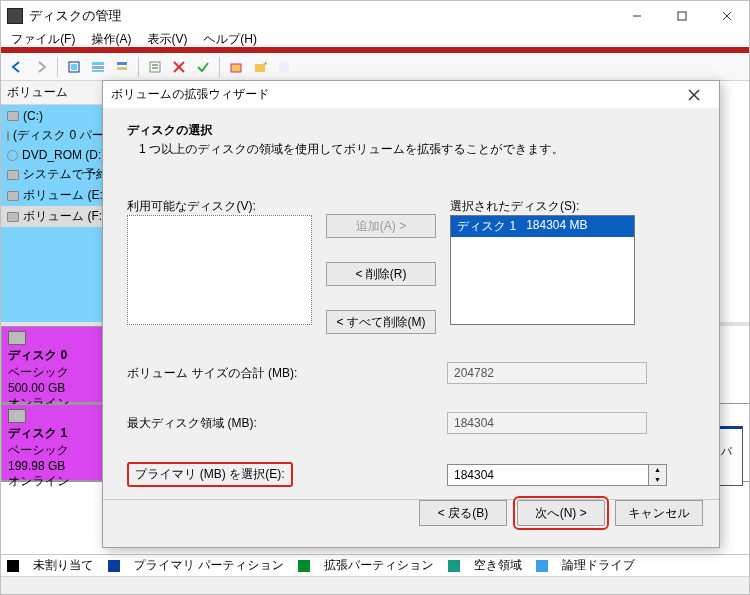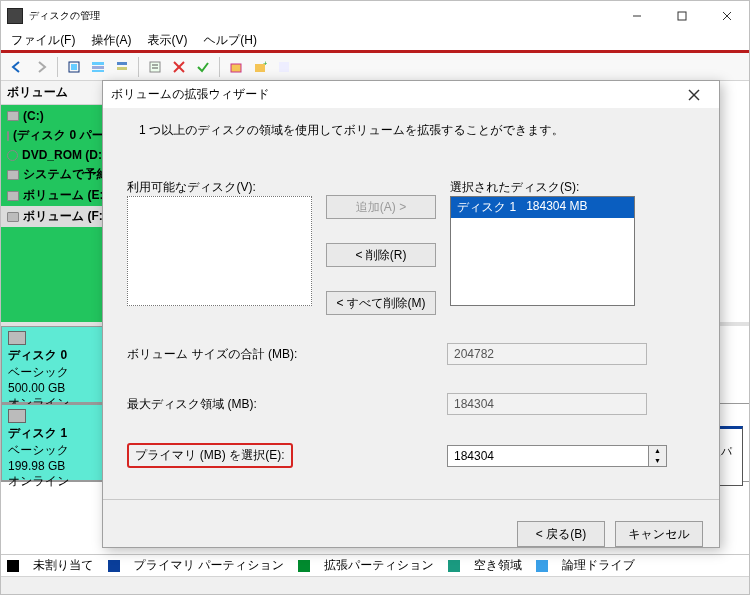--- a/index.html
+++ b/index.html
@@ -2,44 +2,44 @@
 <html><head>
 <meta charset="utf-8">
 <style>
   * { box-sizing: border-box; }
   html, body { margin: 0; padding: 0; }
   body { font-family: "Yu Gothic UI", "Meiryo", "MS PGothic", sans-serif; font-size: 12px; color: #000; background: #fff; width: 750px; height: 595px; overflow: hidden; position: relative; }
 
   .window { width: 750px; height: 595px; border: 1px solid #bfbfbf; background: #fff; display: flex; flex-direction: column; }
   .titlebar { height: 30px; display: flex; align-items: center; padding: 0 0 0 6px; background: #fff; }
   .title-icon { width: 16px; height: 16px; background: #444; display: inline-block; margin-right: 6px; border: 1px solid #222; }
-  .title-text { flex: 1; font-size: 10px; }
+  .title-text { flex: 1; font-size: 13px; }
   .winbtn { width: 45px; height: 30px; display: flex; align-items: center; justify-content: center; color: #555; }
   .winbtn svg { width: 10px; height: 10px; }
 
-  .menubar { height: 22px; display: flex; align-items: center; padding: 0 2px; border-bottom: 3px solid #b91c1c; }
+  .menubar { height: 22px; display: flex; align-items: center; padding: 0 2px; border-bottom: 6px solid #b91c1c; }
   .menubar span { padding: 2px 8px; }
 
   .toolbar { height: 28px; display: flex; align-items: center; padding: 0 4px; gap: 0; border-bottom: 1px solid #d4d4d4; background: #f8f8f8; }
   .tb-sep { width: 1px; height: 20px; background: #c8c8c8; margin: 0 4px; }
   .tb-btn { width: 24px; height: 24px; display: flex; align-items: center; justify-content: center; }
 
   .content { flex: 1; display: flex; flex-direction: column; position: relative; }
   .top-pane { height: 245px; border-bottom: 4px solid #e1e1e1; display: flex; }
-  .vol-col { width: 130px; border-right: 3px solid #737373; background: #22c55e; font-weight: bold; }
+  .vol-col { width: 130px; border-right: 5px solid #737373; background: #7dd3fc; }
   .vol-header { padding: 3px 6px; border-bottom: 1px solid #d4d4d4; background: #f4f4f4; }
   .vol-list { padding: 2px 0; }
   .vol-item { padding: 2px 6px; display: flex; align-items: center; gap: 4px; white-space: nowrap; }
   .vol-item.sel { background: #dcdcdc; }
   .drive-icon { width: 12px; height: 10px; background: #bcbcbc; border: 1px solid #888; border-radius: 1px; display: inline-block; }
   .dvd-icon { width: 11px; height: 11px; border: 1px solid #888; border-radius: 50%; display: inline-block; }
 
   .bottom-pane { flex: 1; display: flex; flex-direction: column; }
   .disk-row { height: 78px; border-bottom: 1px solid #999; display: flex; }
-  .disk-head { width: 108px; border: 1px solid #999; border-right: 1px solid #999; padding: 4px 6px; background: #5eead4; }
+  .disk-head { width: 108px; border: 1px solid #999; border-right: 1px solid #999; padding: 4px 6px; background: #d946ef; }
   .disk-head .d-icon { width: 18px; height: 14px; background: #bbb; border: 1px solid #666; margin-bottom: 2px; }
   .disk-head .d-name { font-weight: bold; }
   .disk-body { flex: 1; }
 
   .disk-right-block { position: absolute; right: 6px; top: 345px; width: 48px; height: 60px; border: 1px solid #555; border-top: 3px solid #0a3e9a; background: #fff; padding: 3px; font-size: 11px; }
 
   .legend { height: 22px; border-top: 1px solid #c8c8c8; display: flex; align-items: center; padding: 0 6px; gap: 4px; background: #fff; }
   .sw { width: 12px; height: 12px; display: inline-block; margin-right: 2px; }
   .sw.black { background: #000; }
   .sw.blue { background: #0a3e9a; }
@@ -72,21 +72,21 @@
   .kv .k { width: 320px; }
   .kv .v { width: 200px; padding: 3px 6px; background: #fafafa; border: 1px solid #b7b7b7; }
   .kv .v.ro { background: #f2f2f2; color: #555; }
   .spin { width: 220px; display: flex; }
   .spin input { flex: 1; border: 1px solid #8a8a8a; padding: 3px 6px; font: inherit; }
   .spin-btns { width: 18px; display: flex; flex-direction: column; border: 1px solid #8a8a8a; border-left: 0; }
   .spin-btns div { flex: 1; display: flex; align-items: center; justify-content: center; font-size: 7px; background: #eee; }
 
   .redbox { border: 2px solid #d62421; border-radius: 3px; padding: 2px 6px; display: inline-block; }
 
-  .dlg-footer { height: 48px; border-top: 1px solid #c8c8c8; display: flex; align-items: flex-end; justify-content: flex-end; padding: 0 16px; gap: 10px; background: #f0f0f0; }
+  .dlg-footer { height: 48px; border-top: 1px solid #c8c8c8; display: flex; align-items: flex-start; justify-content: flex-end; padding: 0 16px; gap: 10px; background: #f0f0f0; }
   .fbtn { min-width: 88px; height: 26px; border: 1px solid #9b9b9b; background: #e9e9e9; display: flex; align-items: center; justify-content: center; padding: 0 8px; }
   .fbtn.next { outline: 2px solid #d62421; outline-offset: 2px; border-radius: 2px; }
 </style>
 </head>
 <body>
 
 <div class="window">
   <div class="titlebar">
     <span class="title-icon"></span>
     <span class="title-text">ディスクの管理</span>
@@ -267,20 +267,21 @@
   <div class="dlg-title">
     <span class="dlg-title-text">ボリュームの拡張ウィザード</span>
     <div class="dlg-close">
         <svg width="12" height="12" viewBox="0 0 12 12">
           <line x1="1" y1="1" x2="11" y2="11" stroke="#333" stroke-width="1.4"></line>
           <line x1="11" y1="1" x2="1" y2="11" stroke="#333" stroke-width="1.4"></line>
         </svg>
       </div>
   </div>
   <div class="dlg-body">
+    <div class="dlg-heading">ディスクの選択</div>
     <div class="dlg-sub">1 つ以上のディスクの領域を使用してボリュームを拡張することができます。</div>
 
     <div class="two-col">
       <div>
         <div class="col-label">利用可能なディスク(V):</div>
         <div class="avail-box"></div>
       </div>
       <div class="mid-btns">
         <div class="wbtn disabled">追加(A) &gt;</div>
         <div class="wbtn">&lt; 削除(R)</div>
@@ -311,15 +312,16 @@
         <input value="184304" style="">
         <div class="spin-btns">
           <div>▲</div>
           <div>▼</div>
         </div>
       </div>
     </div>
   </div>
   <div class="dlg-footer">
     <div class="fbtn">&lt; 戻る(B)</div>
+    <div class="fbtn next">次へ(N) &gt;</div>
     <div class="fbtn">キャンセル</div>
   </div>
 </div>
 
 </body></html>

